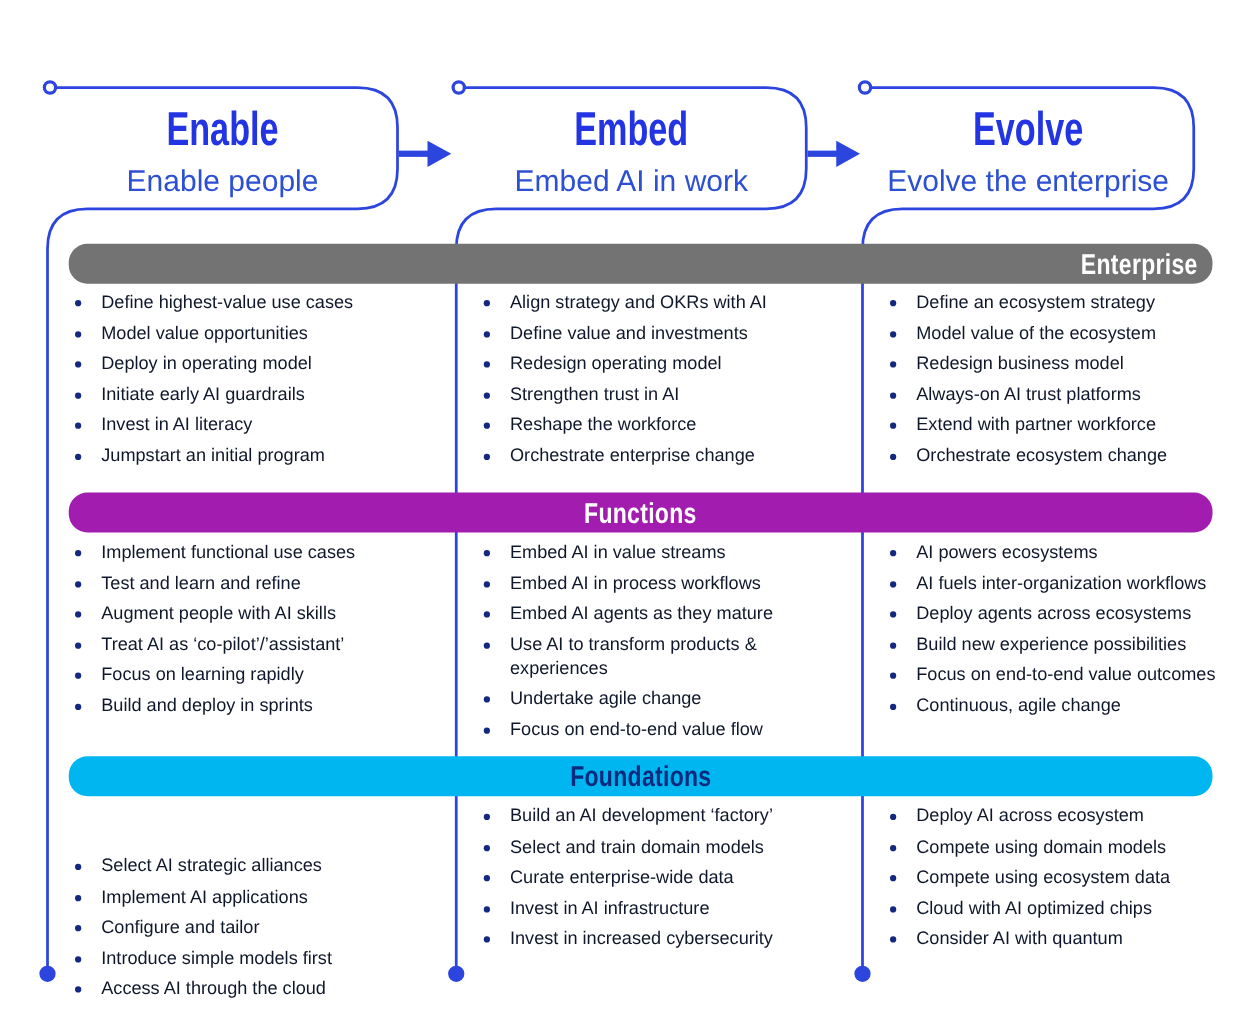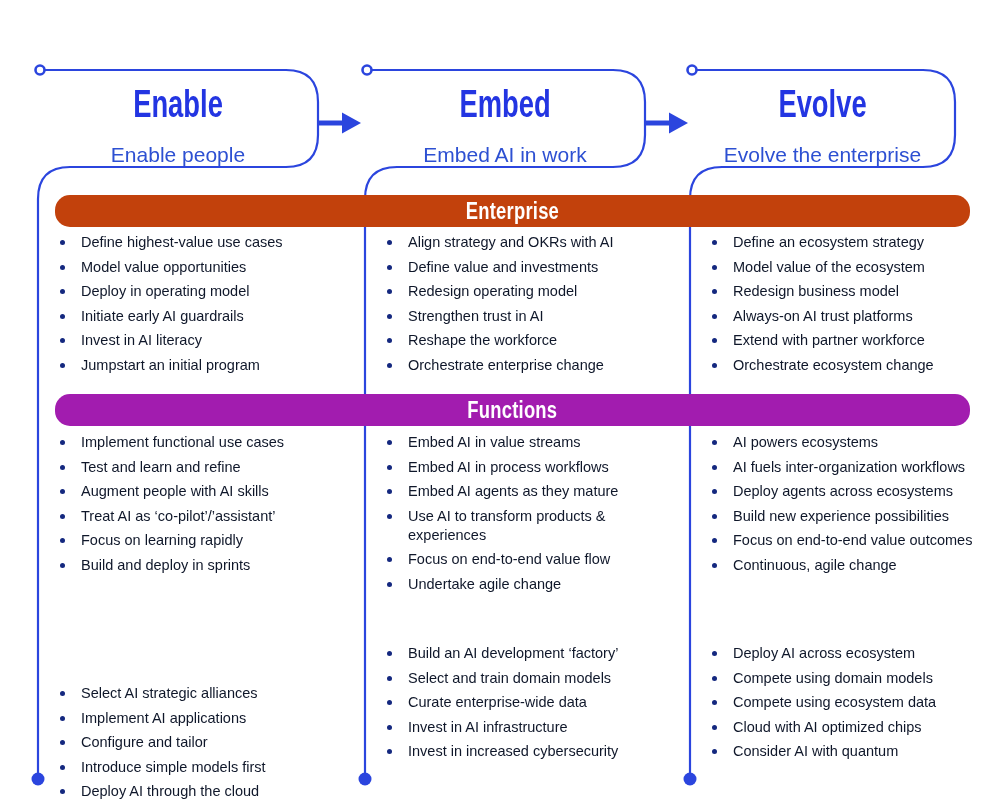--- a/index.html
+++ b/index.html
@@ -12,27 +12,27 @@
   .node-open { fill:#ffffff; stroke:#2b45de; stroke-width:2.6; }
   .node-filled { fill:#2b45de; stroke:none; }
   .arrow-shaft { stroke:#2b45de; stroke-width:5; }
   .arrow-head { fill:#2b45de; }
 
   .phase { position:absolute; top:84px; text-align:center; z-index:1; }
   .phase-title {
     font-size:38px; font-weight:bold; color:#2335e2; line-height:40px;
     transform:scaleX(0.72); letter-spacing:0px;
   }
-  .phase-subtitle { font-size:21px; color:#2d50d2; margin-top:19px; }
+  .phase-subtitle { font-size:24px; color:#2d50d2; margin-top:8px; }
 
   .band {
     position:absolute; left:55px; width:915px; height:32px; border-radius:15px;
     display:flex; align-items:center; justify-content:center; z-index:2;
   }
-  .band-enterprise  { background:#c2410c; }
+  .band-enterprise  { background:#737373;justify-content:flex-end; }
   .band-functions   { background:#a21caf; }
   .band-foundations { background:#00b6f0; }
   .band-title {
     font-weight:bold; font-size:23px; color:#ffffff; transform:scaleX(0.8);
     letter-spacing:0.3px; white-space:nowrap;
   }
   .band-foundations .band-title { color:#0a2a7e; }
 
   ul.blist {
     position:absolute; margin:0; padding:0; list-style:none;
@@ -85,20 +85,23 @@
     <div class="phase-title">Evolve</div>
     <div class="phase-subtitle">Evolve the enterprise</div>
   </div>
 
   <div class="band band-enterprise" style="top:195px;">
     <span class="band-title">Enterprise</span>
   </div>
   <div class="band band-functions" style="top:394px;">
     <span class="band-title">Functions</span>
   </div>
+  <div class="band band-foundations" style="top:605px;">
+    <span class="band-title">Foundations</span>
+  </div>
 
   <ul class="blist" style="left:58px; top:233px; width:300px;">
     <li>Define highest-value use cases</li>
     <li>Model value opportunities</li>
     <li>Deploy in operating model</li>
     <li>Initiate early AI guardrails</li>
     <li>Invest in AI literacy</li>
     <li>Jumpstart an initial program</li>
   </ul>
   <ul class="blist" style="left:385px; top:233px; width:280px;">
@@ -124,38 +127,38 @@
     <li>Augment people with AI skills</li>
     <li>Treat AI as ‘co-pilot’/’assistant’</li>
     <li>Focus on learning rapidly</li>
     <li>Build and deploy in sprints</li>
   </ul>
   <ul class="blist" style="left:385px; top:433px; width:280px;">
     <li>Embed AI in value streams</li>
     <li>Embed AI in process workflows</li>
     <li>Embed AI agents as they mature</li>
     <li>Use AI to transform products &amp; experiences</li>
+    <li>Undertake agile change</li>
     <li>Focus on end-to-end value flow</li>
-    <li>Undertake agile change</li>
   </ul>
   <ul class="blist" style="left:710px; top:433px; width:285px;">
     <li>AI powers ecosystems</li>
     <li>AI fuels inter-organization workflows</li>
     <li>Deploy agents across ecosystems</li>
     <li>Build new experience possibilities</li>
     <li>Focus on end-to-end value outcomes</li>
     <li>Continuous, agile change</li>
   </ul>
 
   <ul class="blist" style="left:58px; top:644px; width:300px;margin-top:40px;">
     <li>Select AI strategic alliances</li>
     <li>Implement AI applications</li>
     <li>Configure and tailor</li>
     <li>Introduce simple models first</li>
-    <li>Deploy AI through the cloud</li>
+    <li>Access AI through the cloud</li>
   </ul>
   <ul class="blist" style="left:385px; top:644px; width:280px;">
     <li>Build an AI development ‘factory’</li>
     <li>Select and train domain models</li>
     <li>Curate enterprise-wide data</li>
     <li>Invest in AI infrastructure</li>
     <li>Invest in increased cybersecurity</li>
   </ul>
   <ul class="blist" style="left:710px; top:644px; width:285px;">
     <li>Deploy AI across ecosystem</li>

